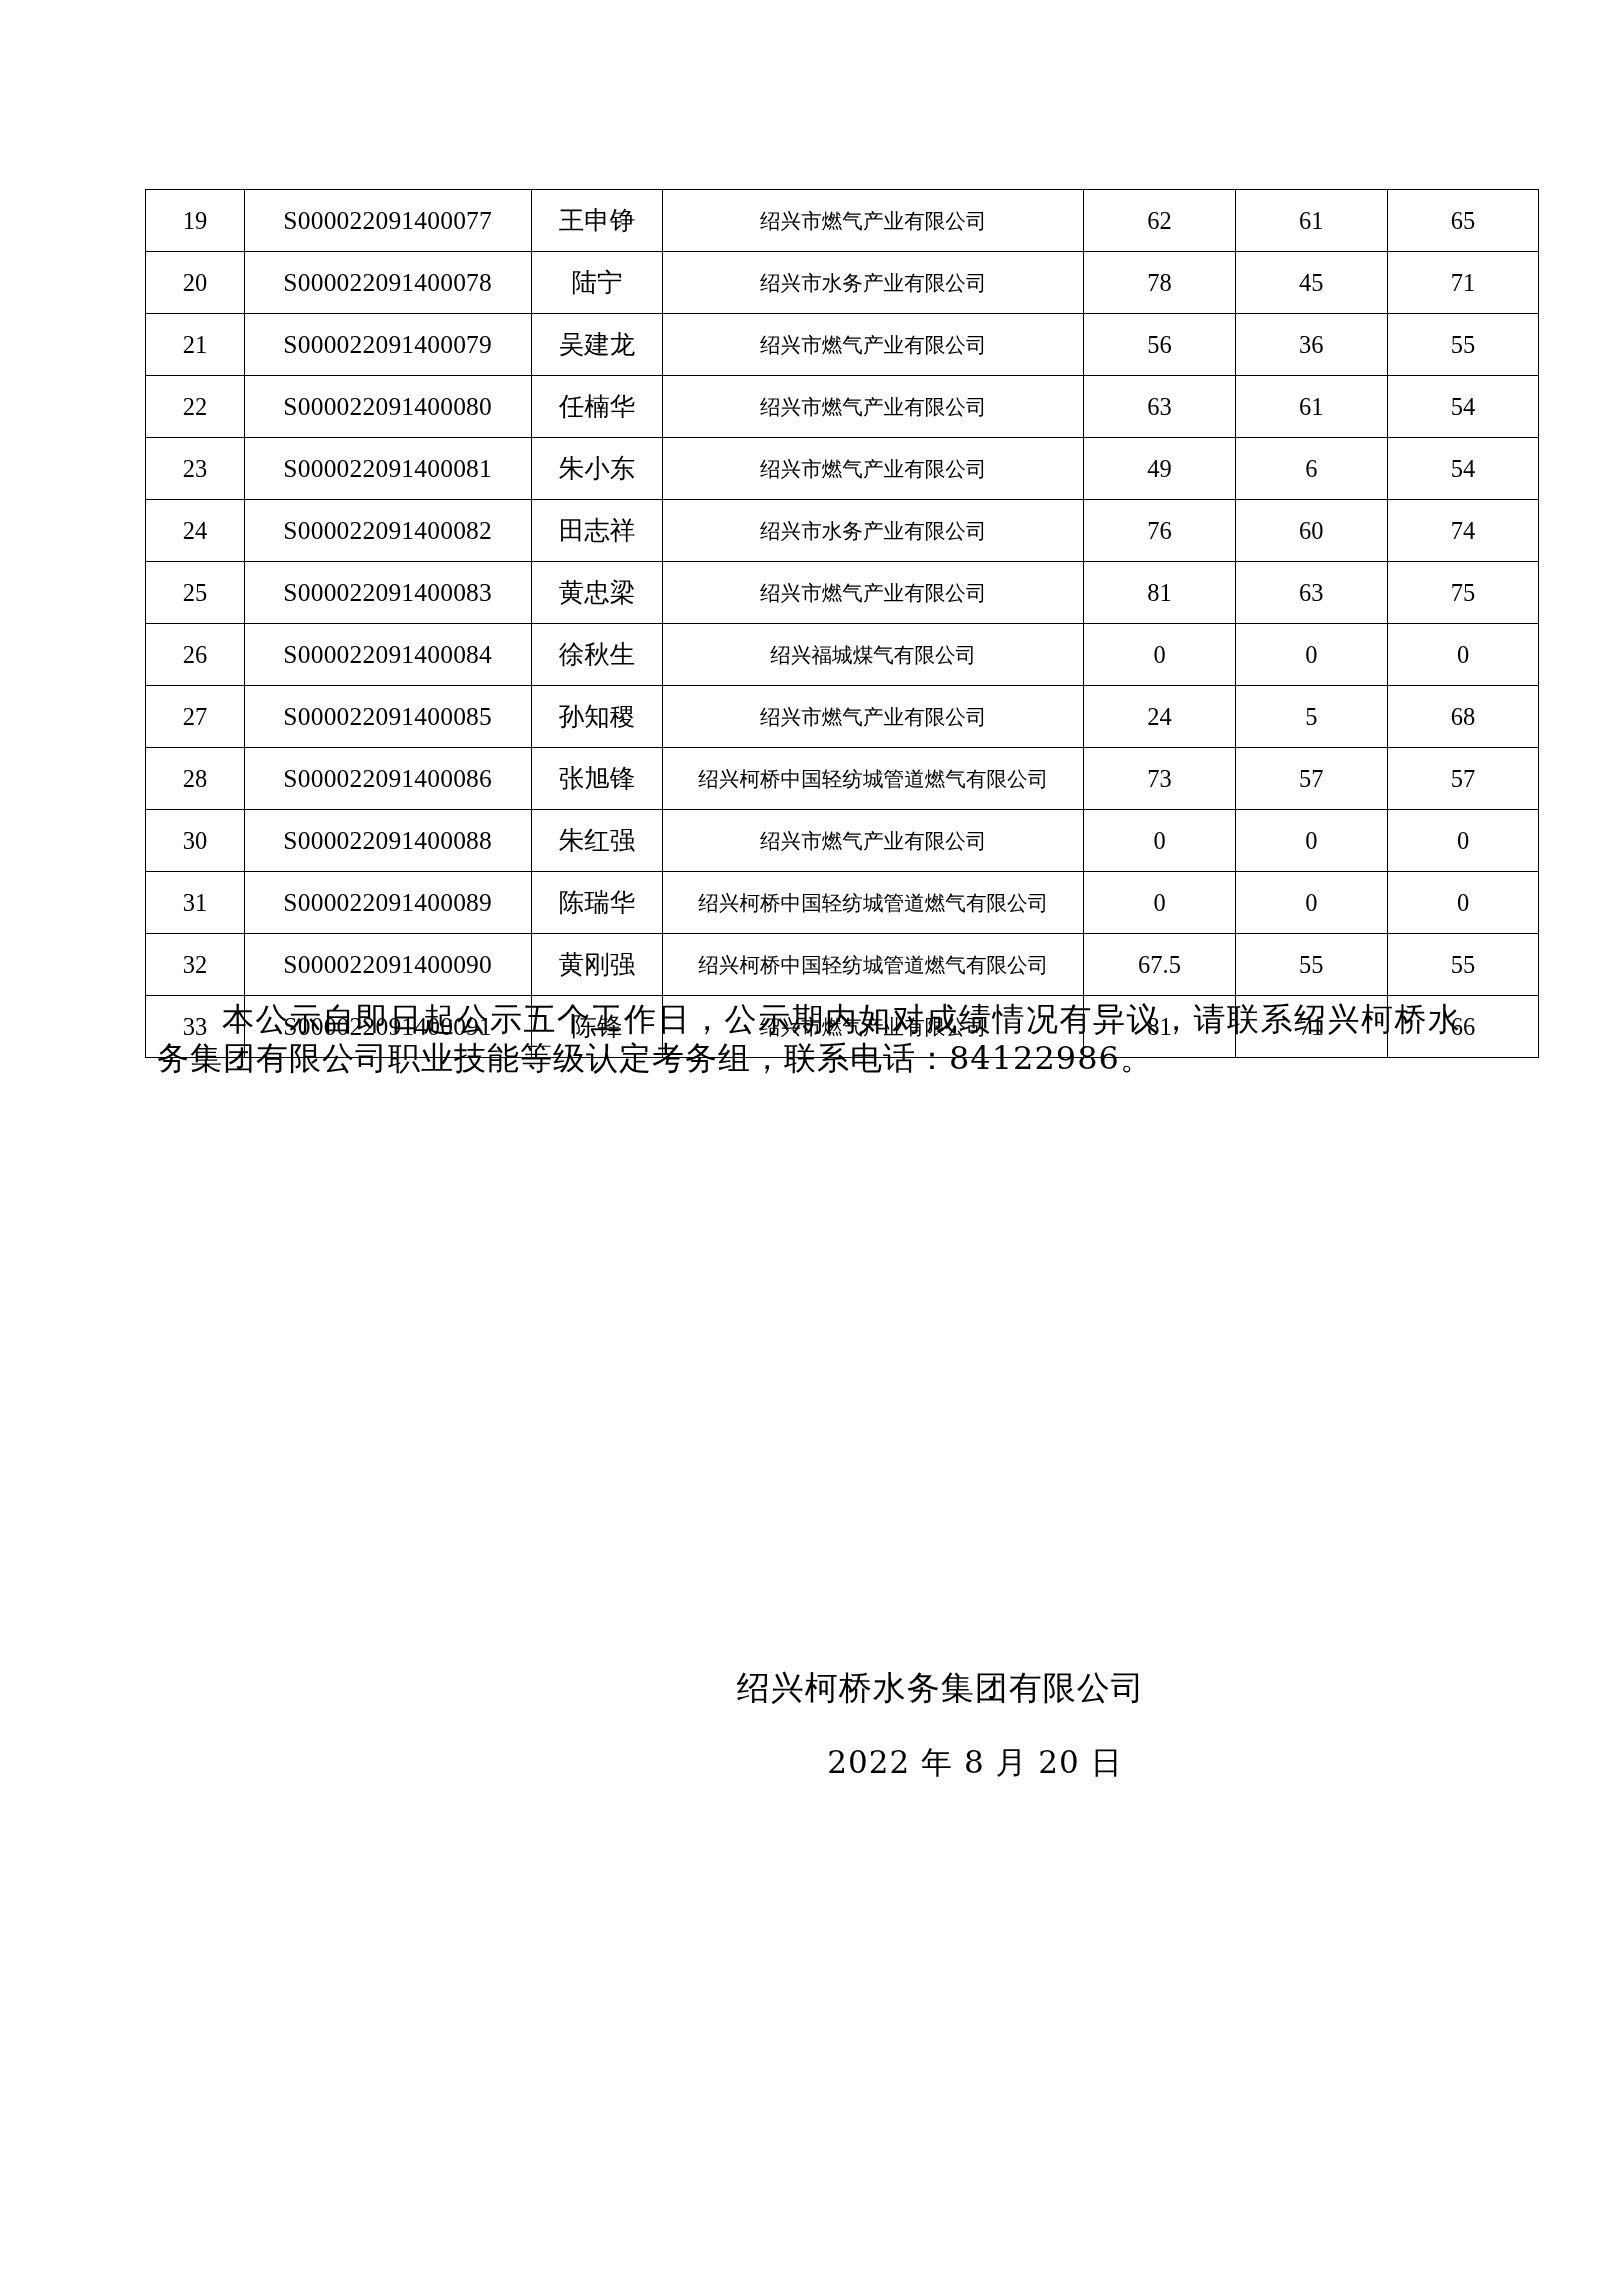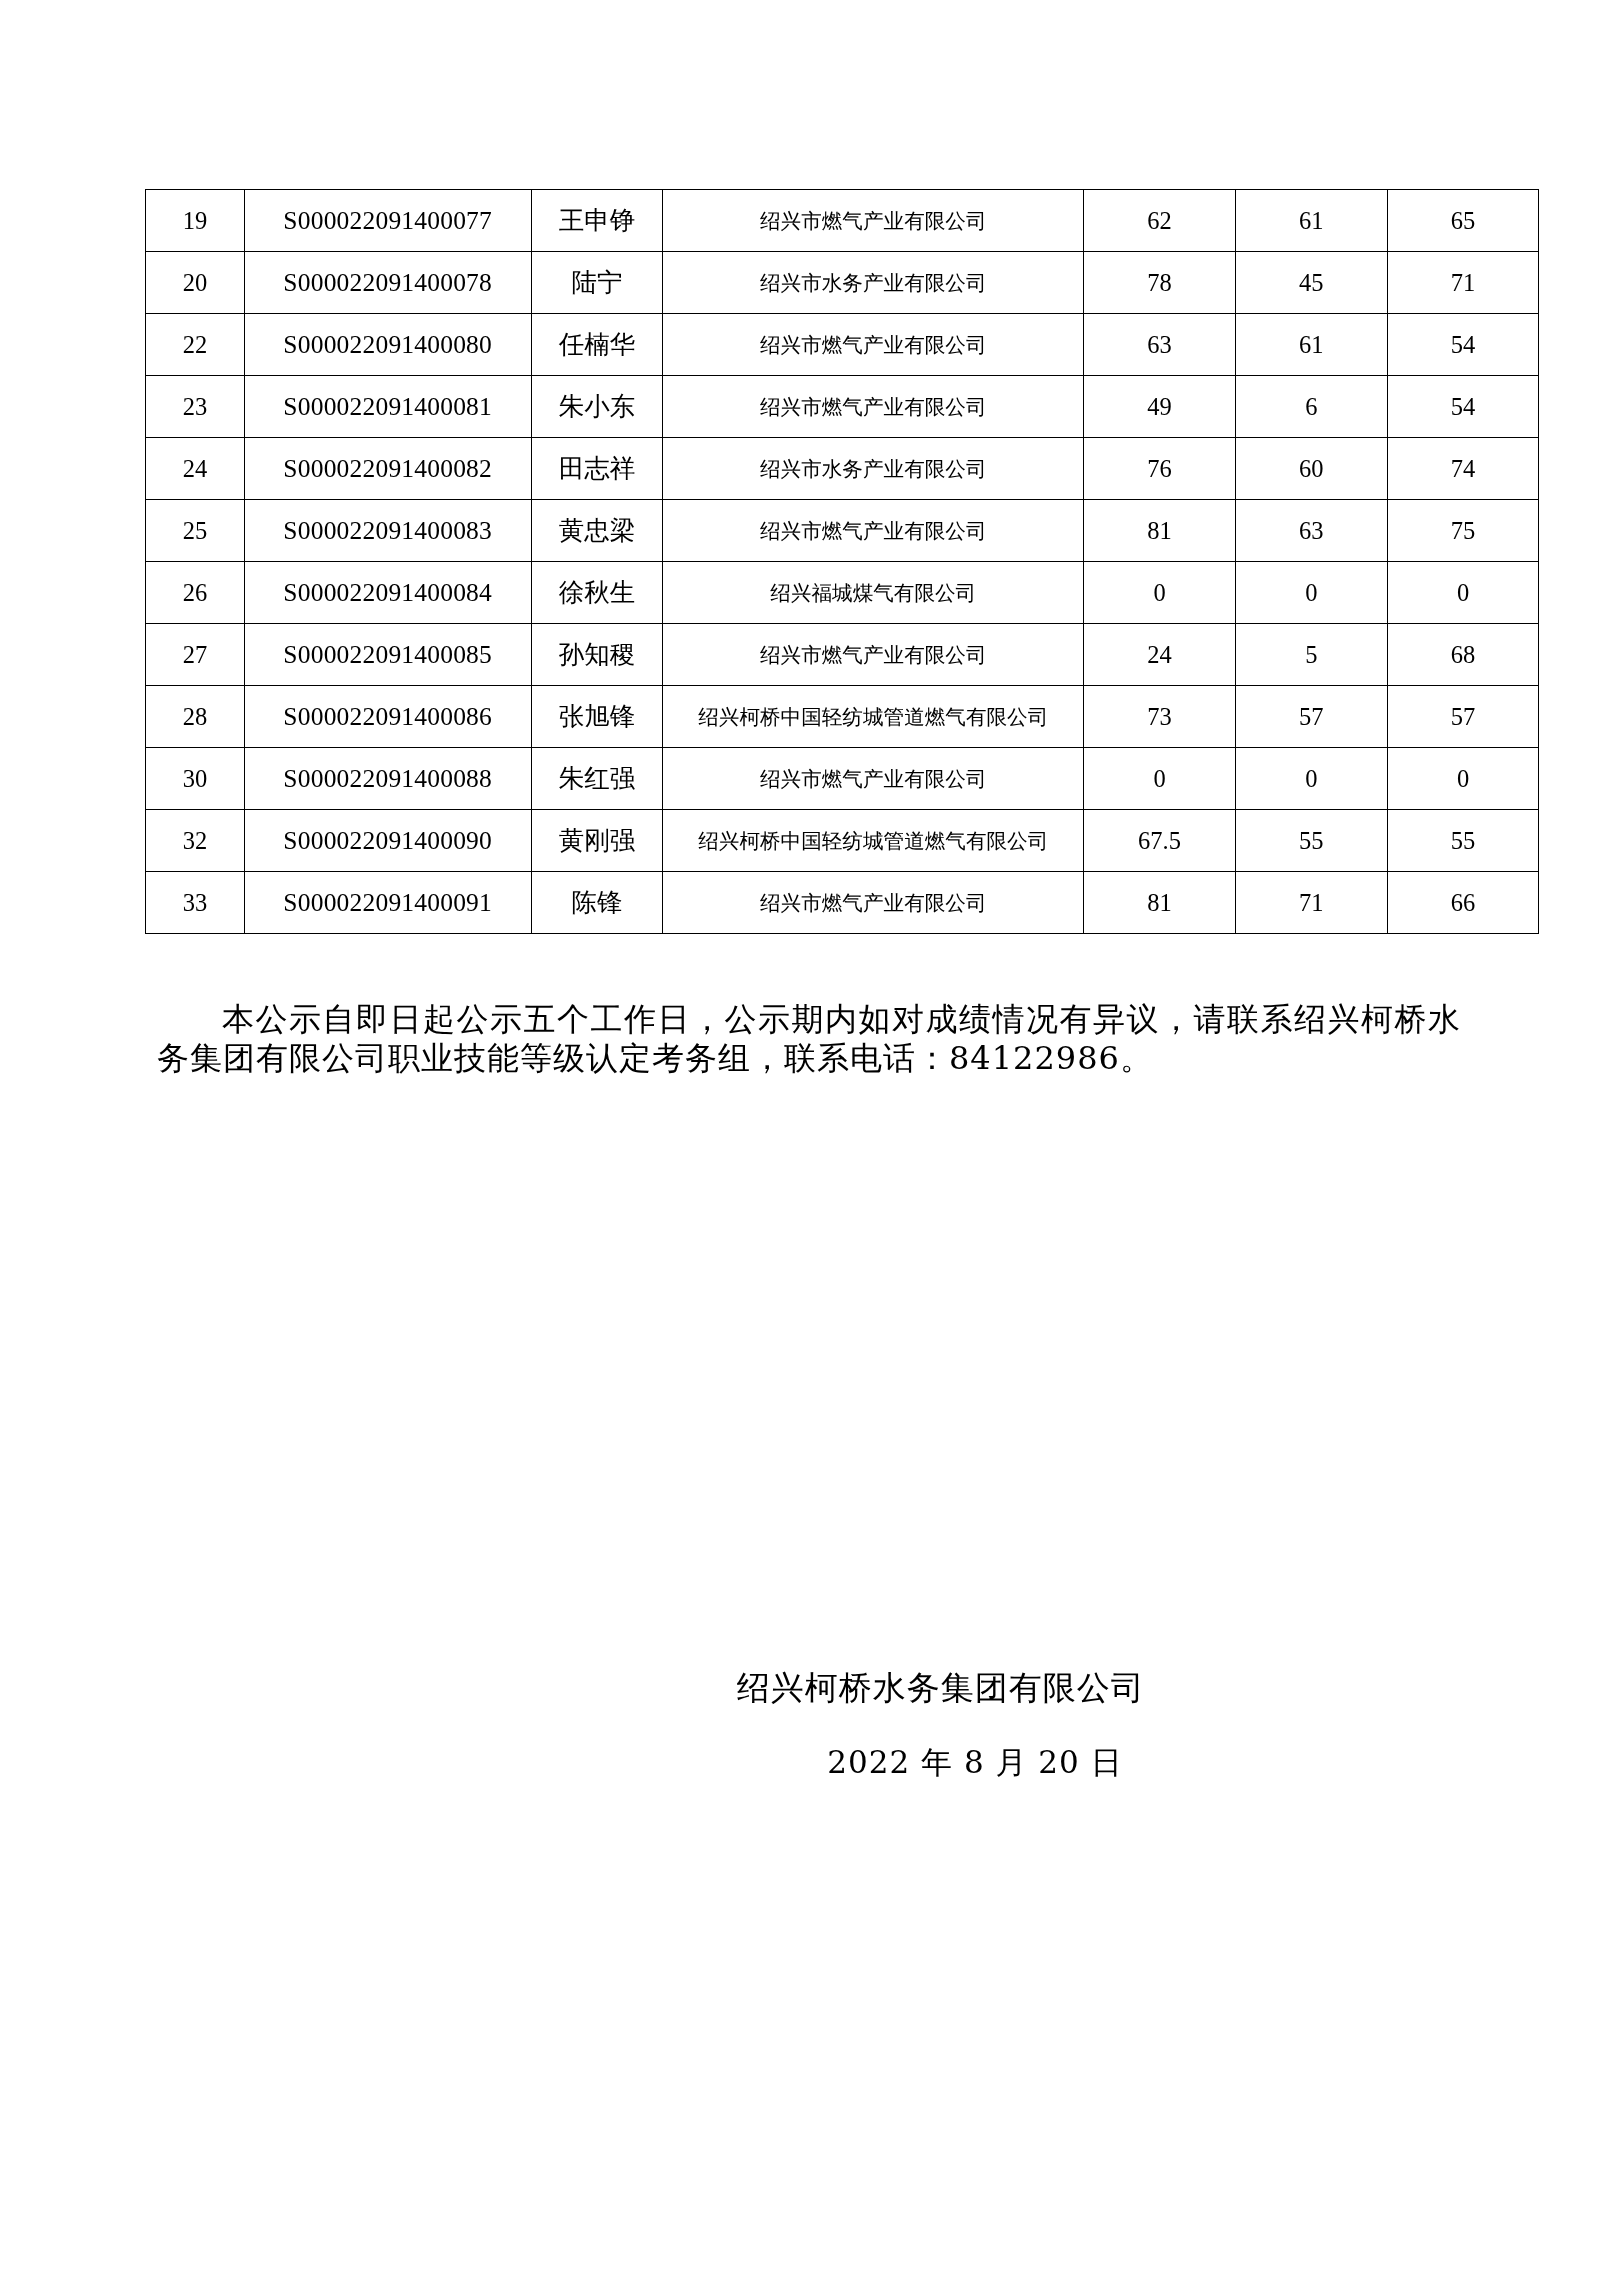--- a/index.html
+++ b/index.html
@@ -116,20 +116,29 @@
         <tr>
           <td class="col-index">20</td>
           <td class="col-id">S000022091400078</td>
           <td class="col-name">陆宁</td>
           <td class="col-company">绍兴市水务产业有限公司</td>
           <td class="col-score">78</td>
           <td class="col-score">45</td>
           <td class="col-score">71</td>
         </tr>
         <tr>
+          <td class="col-index">21</td>
+          <td class="col-id">S000022091400079</td>
+          <td class="col-name">吴建龙</td>
+          <td class="col-company">绍兴市燃气产业有限公司</td>
+          <td class="col-score">56</td>
+          <td class="col-score">36</td>
+          <td class="col-score">55</td>
+        </tr>
+        <tr>
           <td class="col-index">22</td>
           <td class="col-id">S000022091400080</td>
           <td class="col-name">任楠华</td>
           <td class="col-company">绍兴市燃气产业有限公司</td>
           <td class="col-score">63</td>
           <td class="col-score">61</td>
           <td class="col-score">54</td>
         </tr>
         <tr>
           <td class="col-index">23</td>
@@ -188,20 +197,29 @@
         <tr>
           <td class="col-index">30</td>
           <td class="col-id">S000022091400088</td>
           <td class="col-name">朱红强</td>
           <td class="col-company">绍兴市燃气产业有限公司</td>
           <td class="col-score">0</td>
           <td class="col-score">0</td>
           <td class="col-score">0</td>
         </tr>
         <tr>
+          <td class="col-index">31</td>
+          <td class="col-id">S000022091400089</td>
+          <td class="col-name">陈瑞华</td>
+          <td class="col-company">绍兴柯桥中国轻纺城管道燃气有限公司</td>
+          <td class="col-score">0</td>
+          <td class="col-score">0</td>
+          <td class="col-score">0</td>
+        </tr>
+        <tr>
           <td class="col-index">32</td>
           <td class="col-id">S000022091400090</td>
           <td class="col-name">黄刚强</td>
           <td class="col-company">绍兴柯桥中国轻纺城管道燃气有限公司</td>
           <td class="col-score">67.5</td>
           <td class="col-score">55</td>
           <td class="col-score">55</td>
         </tr>
         <tr>
           <td class="col-index">33</td>

